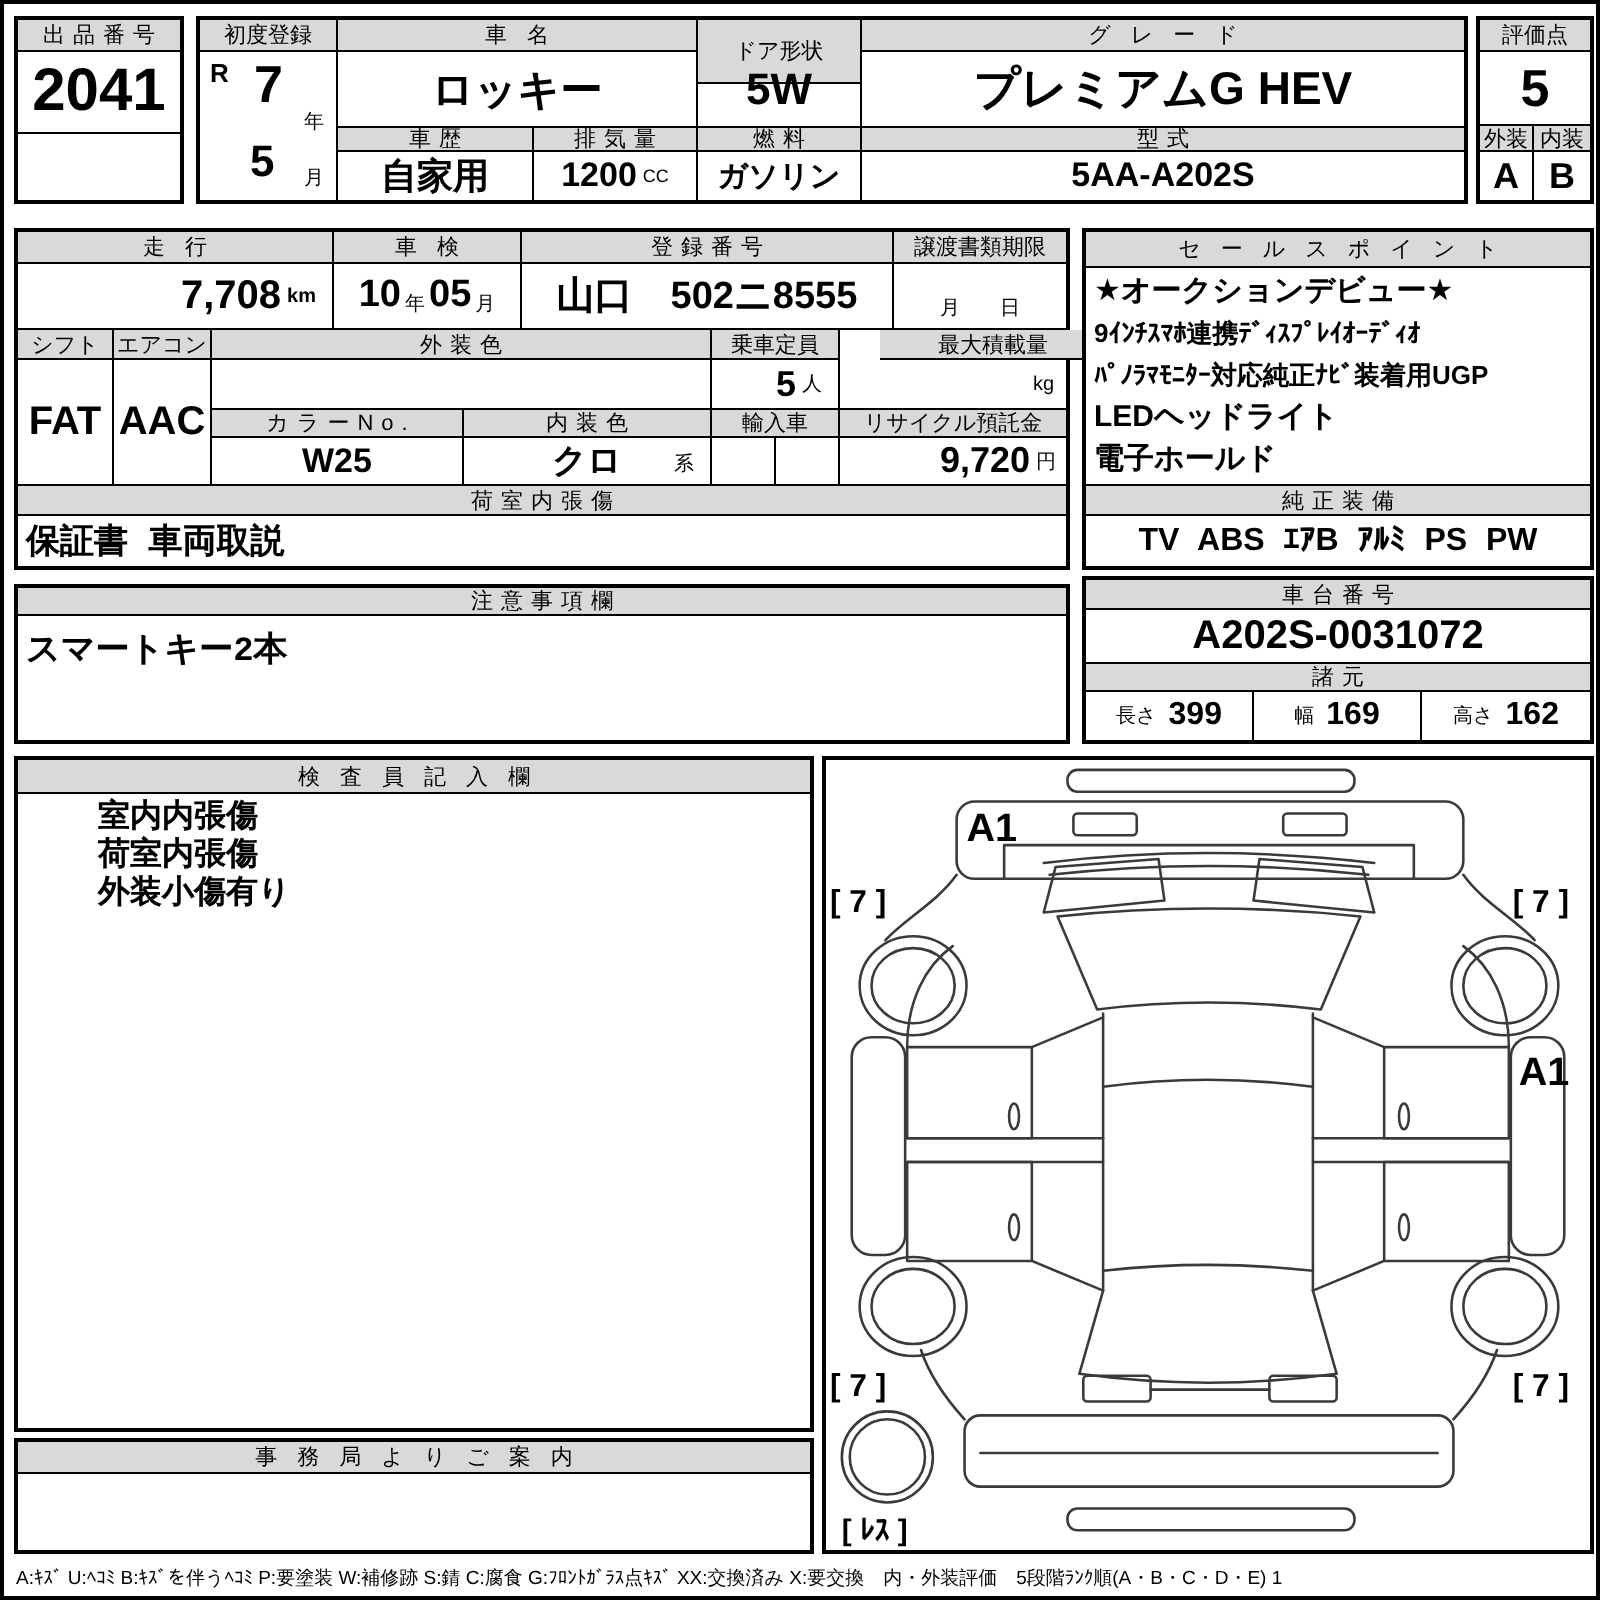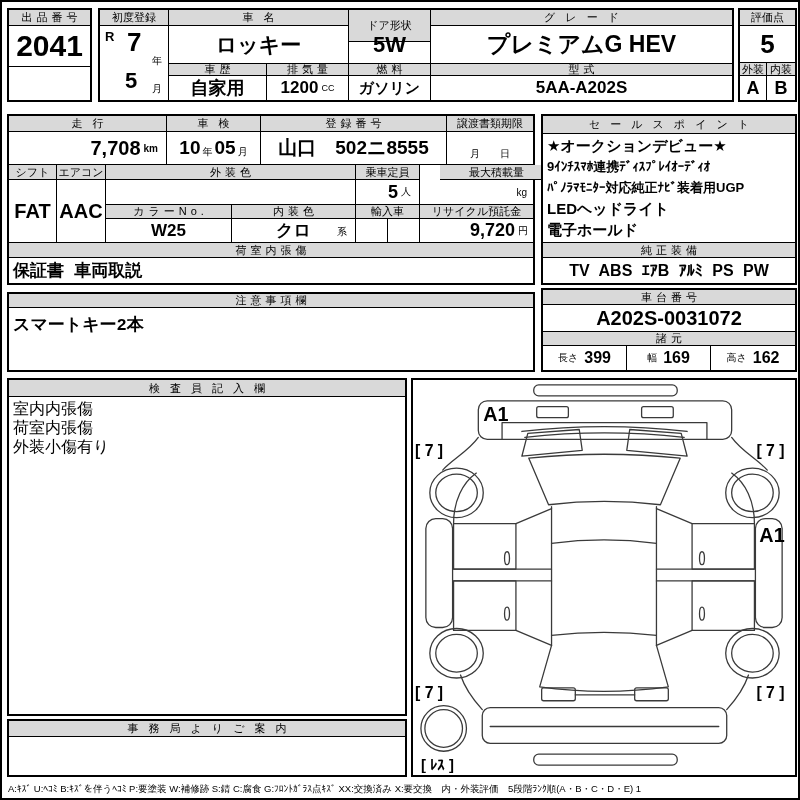--- a/index.html
+++ b/index.html
@@ -26,21 +26,21 @@
   .f20{font-size:20px;font-weight:bold;}
   .f19{font-size:19px;font-weight:bold;}
   .f18{font-size:18px;font-weight:bold;}
   .f17{font-size:17px;font-weight:bold;}
   .f16{font-size:16px;font-weight:bold;}
   .f15{font-size:15px;font-weight:bold;}
   .f13{font-size:13px;font-weight:bold;}
   .salesline{font-weight:bold;line-height:21px;padding:0 4px;white-space:nowrap;}
   .s15{font-size:15px;}
   .s13{font-size:13px;}
-  .noteline{font-size:16px;font-weight:normal;line-height:19px;padding-left:4px;white-space:nowrap;}
+  .noteline{font-size:16px;font-weight:bold;line-height:19px;padding-left:4px;white-space:nowrap;margin-left:36px;}
   .legend{position:absolute;left:6px;top:781px;width:790px;font-size:9.5px;white-space:nowrap;}
   svg text{font-family:"Liberation Sans","DejaVu Sans",sans-serif;}
 </style>
 </head>
 <body>
 
 <div class="sheet">
 
   <div class="box" style="left:5px;top:6px;width:85px;height:94px">
     <div class="c f h sp bb" style="left:0;top:0;width:81px;height:16px">出品番号</div>

